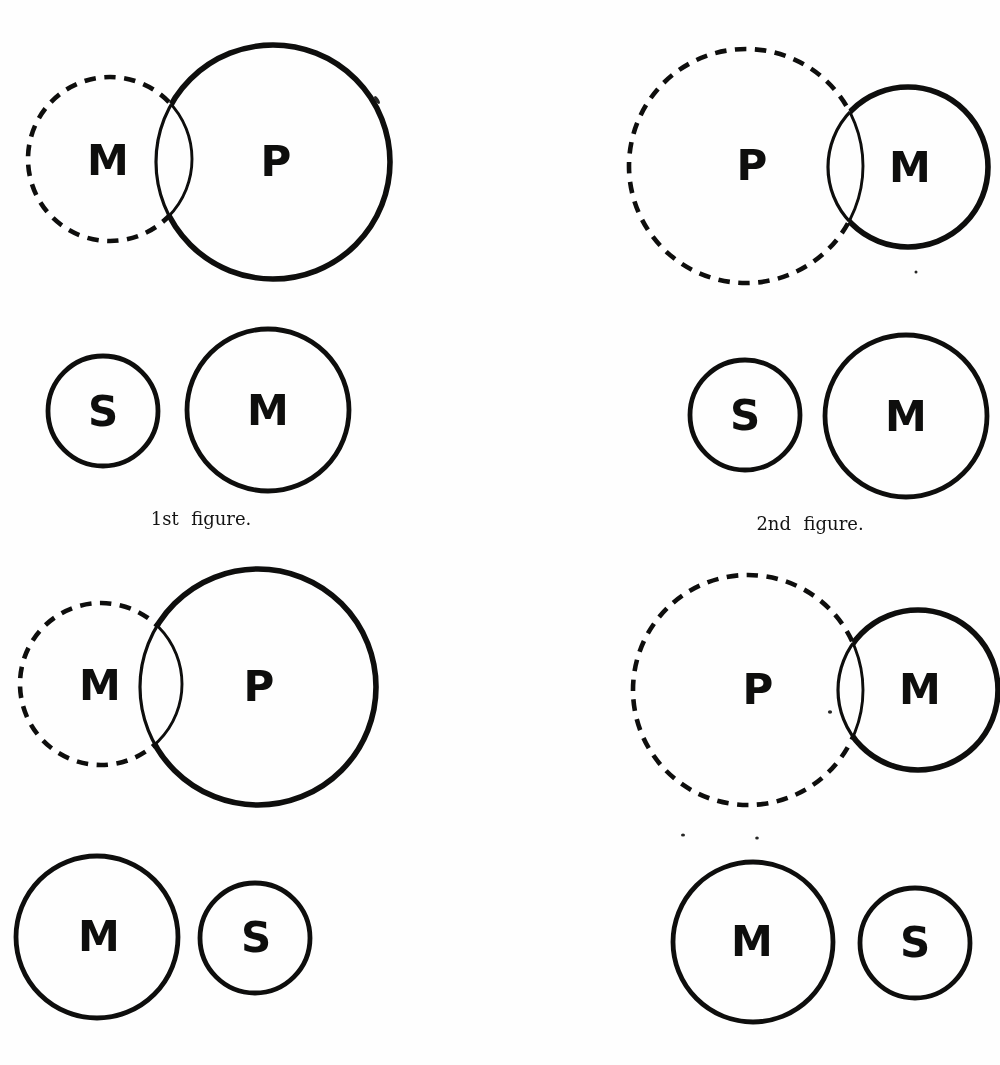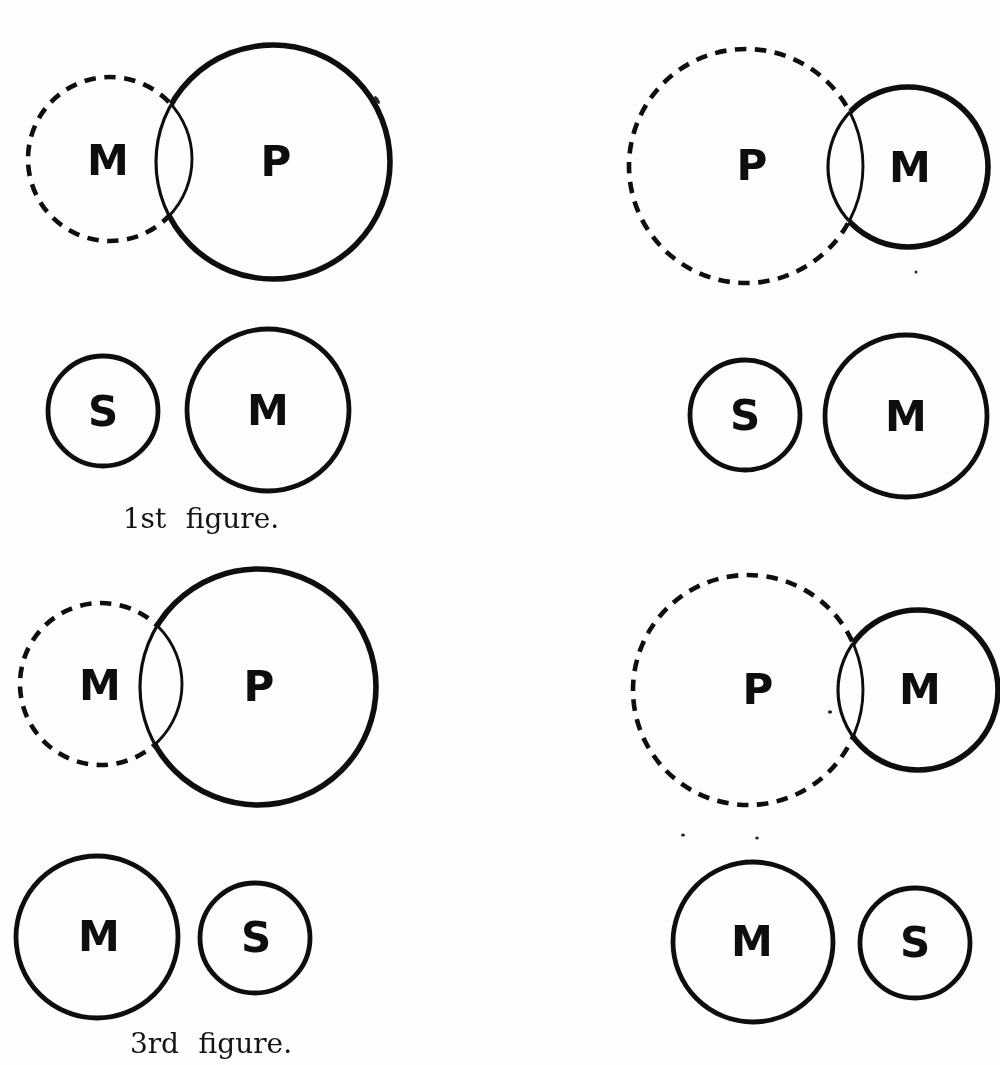--- a/index.html
+++ b/index.html
@@ -27,21 +27,21 @@
     line-height: 1;
     color: #0e0e0d;
     letter-spacing: 0;
     user-select: none;
     white-space: nowrap;
   }
   .caption {
     position: absolute;
     transform: translate(-50%, -50%);
     font-family: "DejaVu Serif", "Liberation Serif", serif;
-    font-size: 28px;
+    font-size: 18px;
     color: #141414;
     word-spacing: 0.38em;
     white-space: nowrap;
     user-select: none;
   }
 </style>
 </head>
 <body>
 
 <div class="plate" id="plate" style="background: rgb(254, 254, 254);">
@@ -136,22 +136,22 @@
     </svg>
     <span class="circle-label" style="left: 108px; top: 161px; font-size: 42px;">M</span>
     <span class="circle-label" style="left: 276px; top: 162px; font-size: 42px;">P</span>
     <span class="circle-label" style="left: 103px; top: 412px; font-size: 42px;">S</span>
     <span class="circle-label" style="left: 268px; top: 411px; font-size: 42px;">M</span>
     <div class="caption" style="left: 201px; top: 518px;">1st figure.</div>
     <span class="circle-label" style="left: 752px; top: 166px; font-size: 42px;">P</span>
     <span class="circle-label" style="left: 910px; top: 168px; font-size: 42px;">M</span>
     <span class="circle-label" style="left: 745px; top: 416px; font-size: 42px;">S</span>
     <span class="circle-label" style="left: 906px; top: 417px; font-size: 42px;">M</span>
+    <div class="caption" style="left: 810px; top: 523px;">2nd figure.</div>
     <span class="circle-label" style="left: 100px; top: 686px; font-size: 42px;">M</span>
     <span class="circle-label" style="left: 259px; top: 687px; font-size: 42px;">P</span>
     <span class="circle-label" style="left: 99px; top: 937px; font-size: 42px;">M</span>
     <span class="circle-label" style="left: 256px; top: 938px; font-size: 42px;">S</span>
-    <div class="caption" style="left: 211px; top: 1043px;">3rd figure.</div>
     <span class="circle-label" style="left: 758px; top: 690px; font-size: 42px;">P</span>
     <span class="circle-label" style="left: 920px; top: 690px; font-size: 42px;">M</span>
     <span class="circle-label" style="left: 752px; top: 942px; font-size: 42px;">M</span>
     <span class="circle-label" style="left: 915px; top: 943px; font-size: 42px;">S</span>
   </div>
 
 </body></html>

